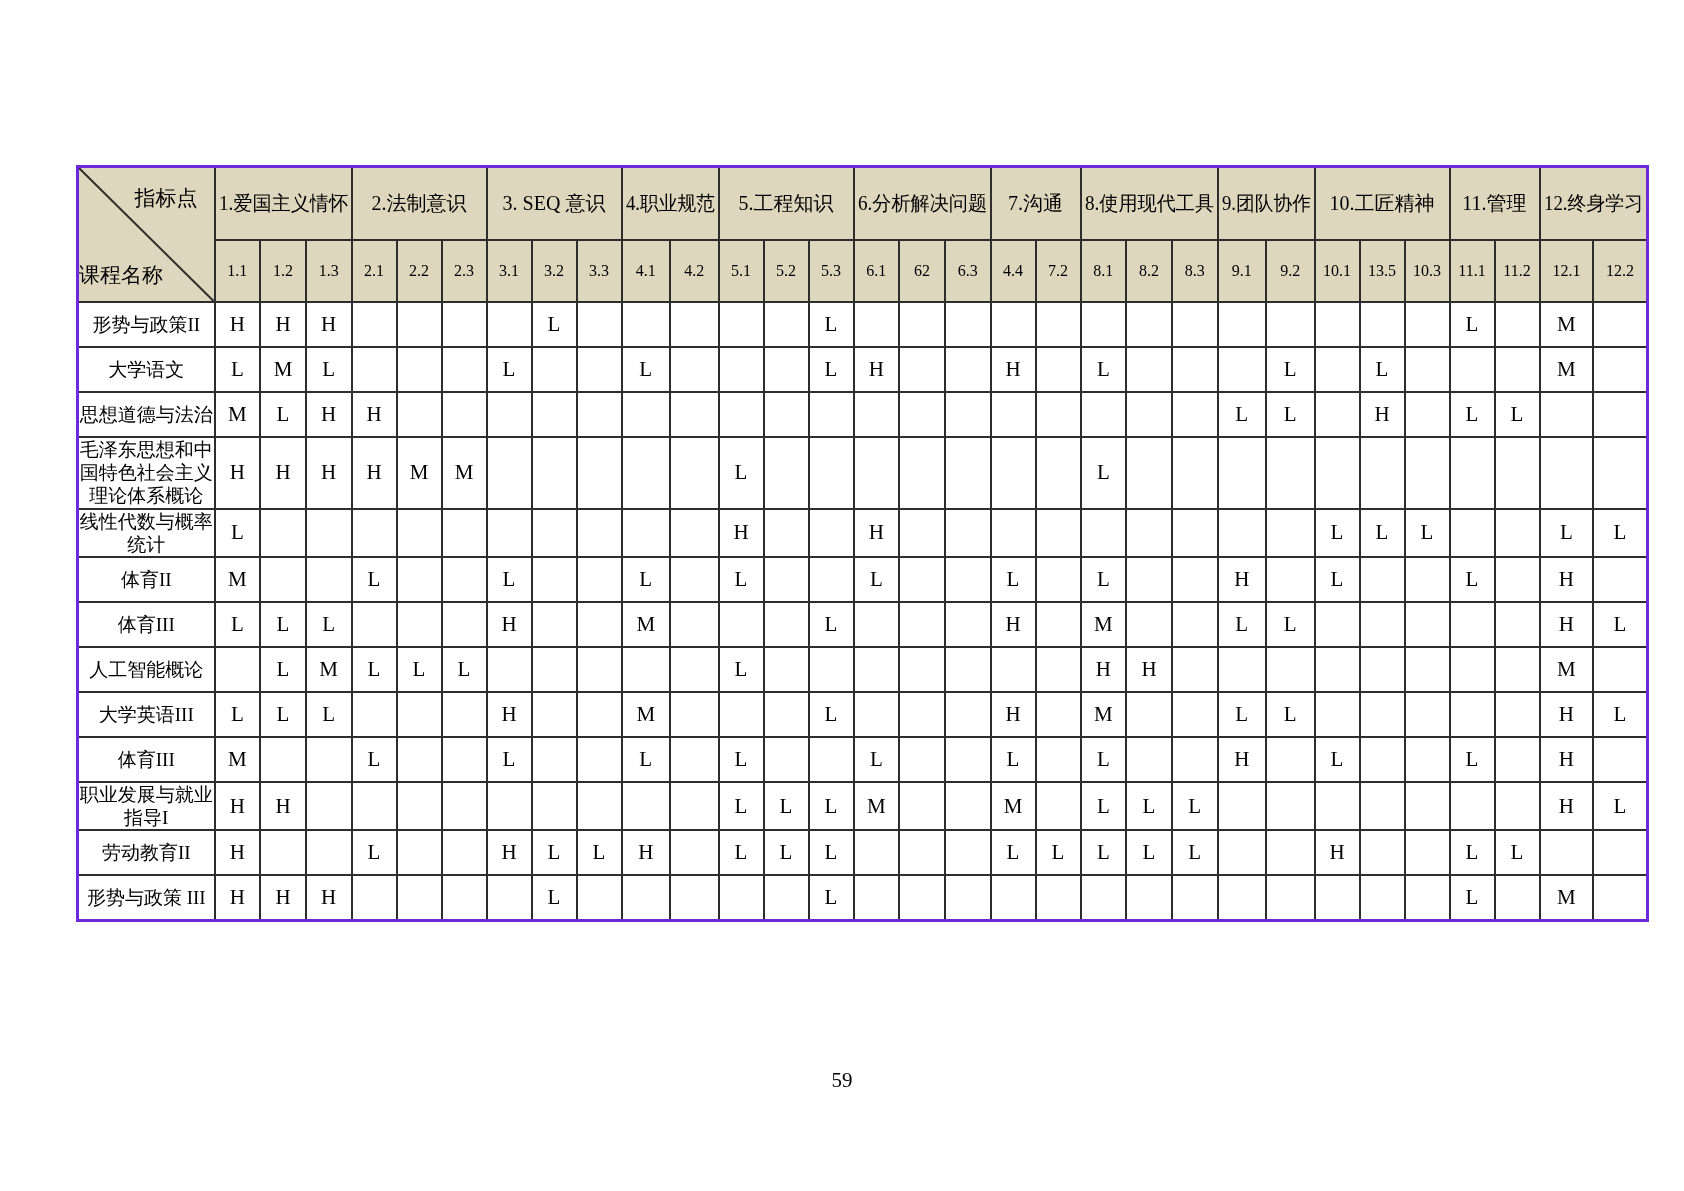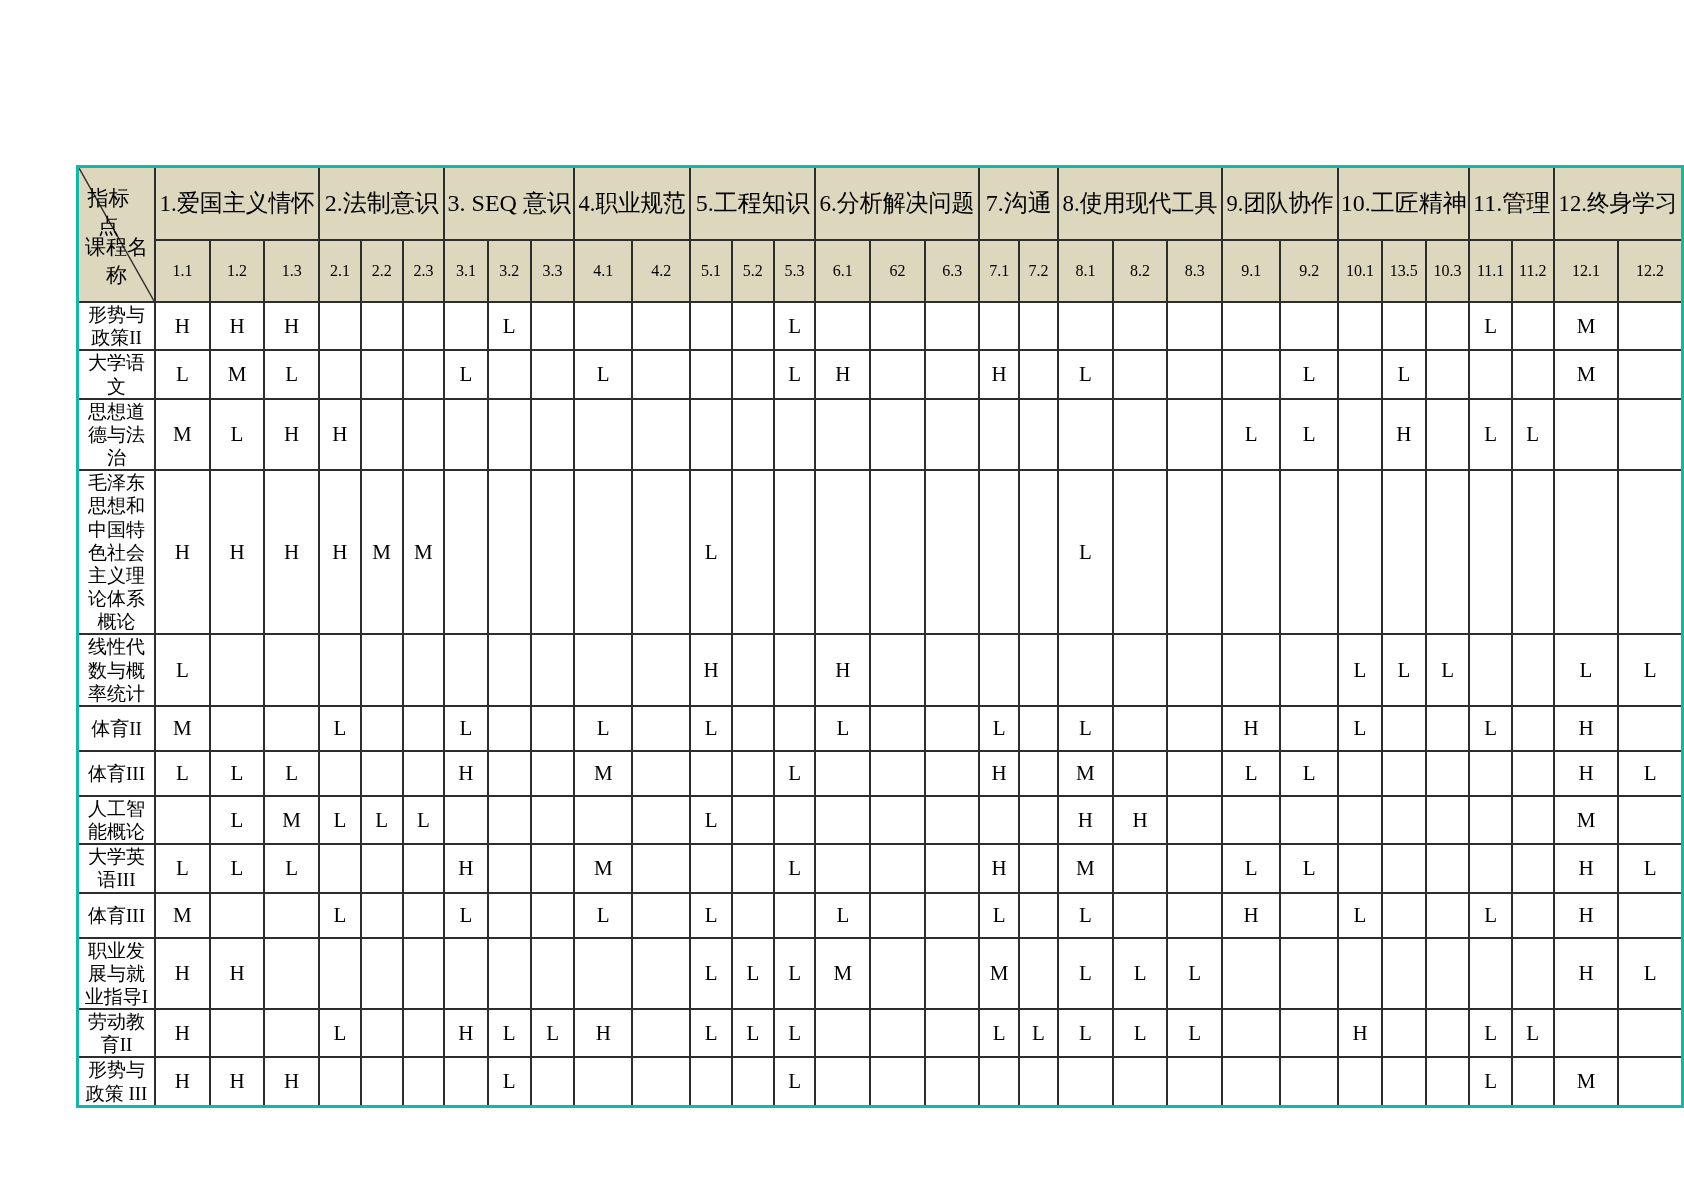--- a/index.html
+++ b/index.html
@@ -8,37 +8,37 @@
     background:#ffffff;
     font-family:"Liberation Serif","DejaVu Serif",serif;
     color:#000;
     overflow:hidden;
   }
   .sheet{position:relative;width:1684px;height:1191px;background:#fff;}
 
   table.matrix{
     position:absolute;left:76px;top:165px;
     border-collapse:collapse;table-layout:fixed;
-    border:3px solid #14b8a6;
+    border:3px solid #6d28d9;
   }
   table.matrix th,table.matrix td{
     border:2px solid #2d2d2d;
     padding:0;
     text-align:center;vertical-align:middle;
     overflow:hidden;
   }
   col.course-col{width:137px;}
   col.data-col{width:45px;}
 
   thead th{background:#ddd7bd;font-weight:normal;}
   tr.group-row{height:72px;}
   tr.sub-row{height:61px;}
   tbody tr{height:45px;margin-top:33px;}
 
-  th.group{font-size:24px;white-space:nowrap;}
+  th.group{font-size:20px;white-space:nowrap;}
   th.group .fit{display:inline-block;white-space:nowrap;}
   tr.sub-row th{font-size:16px;}
 
   td.course{font-size:19px;line-height:1.22;padding:2px 3px;}
   td.val{font-size:21px;}
 
   th.corner{position:relative;padding:0;}
   .corner-inner{position:relative;width:100%;height:133px;}
   .corner-inner svg{position:absolute;left:0;top:0;width:100%;height:100%;display:block;}
   .corner-top{position:absolute;top:16px;right:16px;font-size:21px;}
@@ -124,21 +124,21 @@
           <th>3.2</th>
           <th>3.3</th>
           <th>4.1</th>
           <th>4.2</th>
           <th>5.1</th>
           <th>5.2</th>
           <th>5.3</th>
           <th>6.1</th>
           <th>62</th>
           <th>6.3</th>
-          <th>7.1</th>
+          <th>4.4</th>
           <th>7.2</th>
           <th>8.1</th>
           <th>8.2</th>
           <th>8.3</th>
           <th>9.1</th>
           <th>9.2</th>
           <th>10.1</th>
           <th>13.5</th>
           <th>10.3</th>
           <th>11.1</th>
@@ -586,14 +586,15 @@
           <td class="val"></td>
           <td class="val"></td>
           <td class="val">L</td>
           <td class="val"></td>
           <td class="val">M</td>
           <td class="val"></td>
         </tr>
       </tbody>
   </table>
 
+  <div class="page-number">59</div>
 
 </div>
 
 </body></html>

